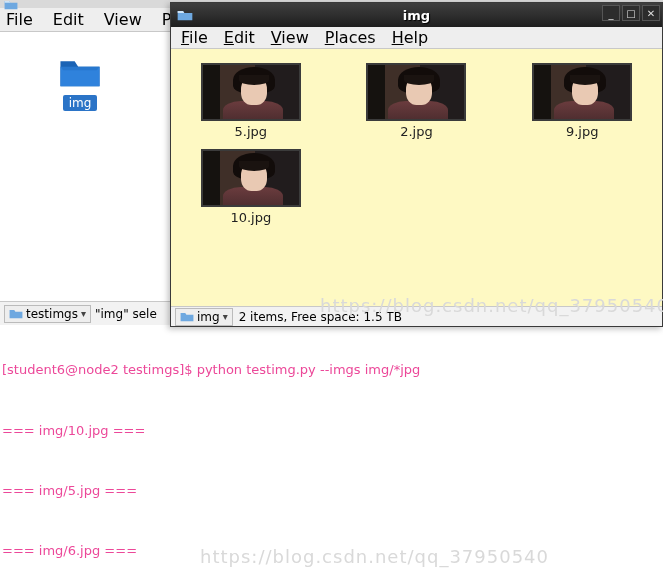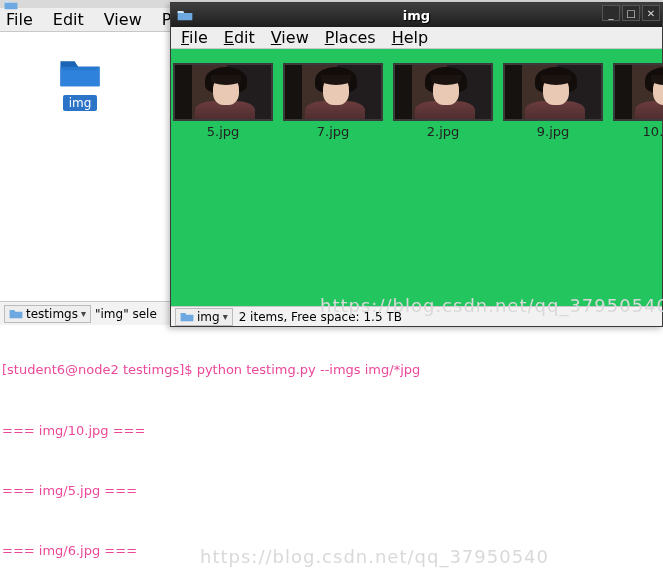--- a/index.html
+++ b/index.html
@@ -20,21 +20,21 @@
   
   .front-window { position: absolute; left: 170px; top: 2px; width: 493px; height: 325px; background: #fff; border: 1px solid #3a3a3a; box-shadow: -2px 2px 6px rgba(0,0,0,0.25); }
   .front-titlebar { height: 24px; background: linear-gradient(#3f3f3f,#1e1e1e); color: #fff; display: flex; align-items: center; position: relative; }
   .front-titlebar .tb-folder { margin-left: 6px; width: 16px; height: 14px; }
   .front-titlebar .tb-title { position: absolute; left: 50%; transform: translateX(-50%); font-weight: bold; font-size: 13px; text-shadow: 1px 1px 1px #000; }
   .win-btns { position: absolute; right: 2px; top: 2px; display: flex; gap: 2px; }
   .win-btn { width: 18px; height: 16px; background: #2c2c2c; border: 1px solid #555; color: #ddd; display: flex; align-items: center; justify-content: center; font-size: 10px; cursor: pointer; }
   .front-menubar { height: 22px; background: #eeeeee; display: flex; align-items: center; padding: 0 10px; gap: 16px; border-bottom: 1px solid #c8c8c8; }
   .mitem { cursor: pointer; font-size: 16px; }
   .mitem .ul { text-decoration: underline; }
-  .front-body { position: absolute; left: 0; top: 46px; right: 0; bottom: 20px; background: #22c55e; padding: 14px 2px; display: grid; grid-template-columns: repeat(5, 1fr); gap: 10px 10px; justify-items: center; align-content: start; }
+  .front-body { position: absolute; left: 0; top: 46px; right: 0; bottom: 20px; background: #fef9c3; padding: 14px 2px; display: grid; grid-template-columns: repeat(3, 1fr); gap: 10px 10px; justify-items: center; align-content: start; }
   .thumb { text-align: center; }
   .thumb .frame { width: 100px; height: 58px; border: 2px solid #3b3b3b; background: #1b1e23; position: relative; margin: 0 auto 3px; overflow: hidden; }
   .frame .bg-dark { position:absolute; inset:0; background: linear-gradient(90deg,#15120f 0 18%, #3f2f28 18% 54%, #211c1d 54% 100%); }
   .frame .face { position:absolute; left:38px; top:10px; width:26px; height:30px; background:#e9c9b3; border-radius:48% 48% 40% 40%; }
   .frame .hair { position:absolute; left:30px; top:2px; width:42px; height:26px; background:#120c0a; border-radius:50% 50% 30% 30%; }
   .frame .fringe { position:absolute; left:36px; top:10px; width:30px; height:10px; background:#1a1310; border-radius:0 0 50% 50%; }
   .frame .robe { position:absolute; left:20px; top:36px; width:60px; height:30px; background:linear-gradient(#6b3c3e,#3e2527); border-radius:30% 30% 0 0; }
   .thumb .name { font-size: 13px; color:#222; }
   .front-status { position: absolute; left: 0; right: 0; bottom: 0; height: 20px; background: #f2f2f2; display: flex; align-items: center; gap: 6px; padding: 0 4px; font-size: 12px; border-top: 1px solid #c8c8c8; }
 
@@ -117,30 +117,20 @@
         <div class="name">5.jpg</div>
       </div>
     <div class="thumb">
         <div class="frame">
           <div class="bg-dark"></div>
           <div class="robe"></div>
           <div class="hair"></div>
           <div class="face"></div>
           <div class="fringe"></div>
         </div>
-        <div class="name">7.jpg</div>
-      </div>
-    <div class="thumb">
-        <div class="frame">
-          <div class="bg-dark"></div>
-          <div class="robe"></div>
-          <div class="hair"></div>
-          <div class="face"></div>
-          <div class="fringe"></div>
-        </div>
         <div class="name">2.jpg</div>
       </div>
     <div class="thumb">
         <div class="frame">
           <div class="bg-dark"></div>
           <div class="robe"></div>
           <div class="hair"></div>
           <div class="face"></div>
           <div class="fringe"></div>
         </div>

